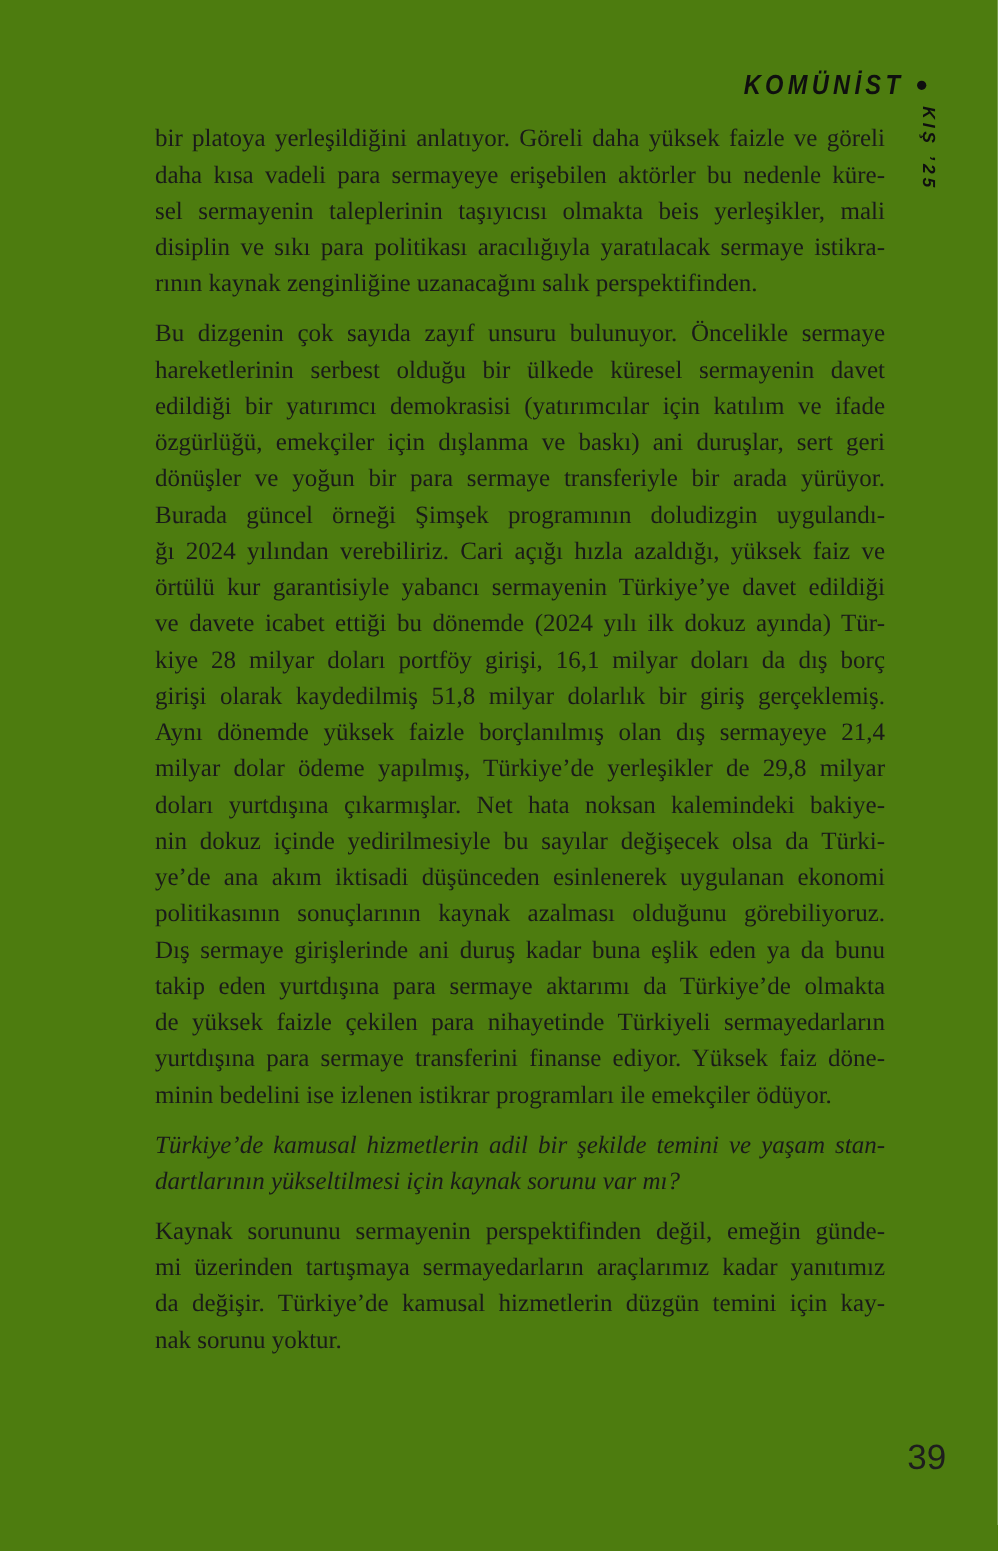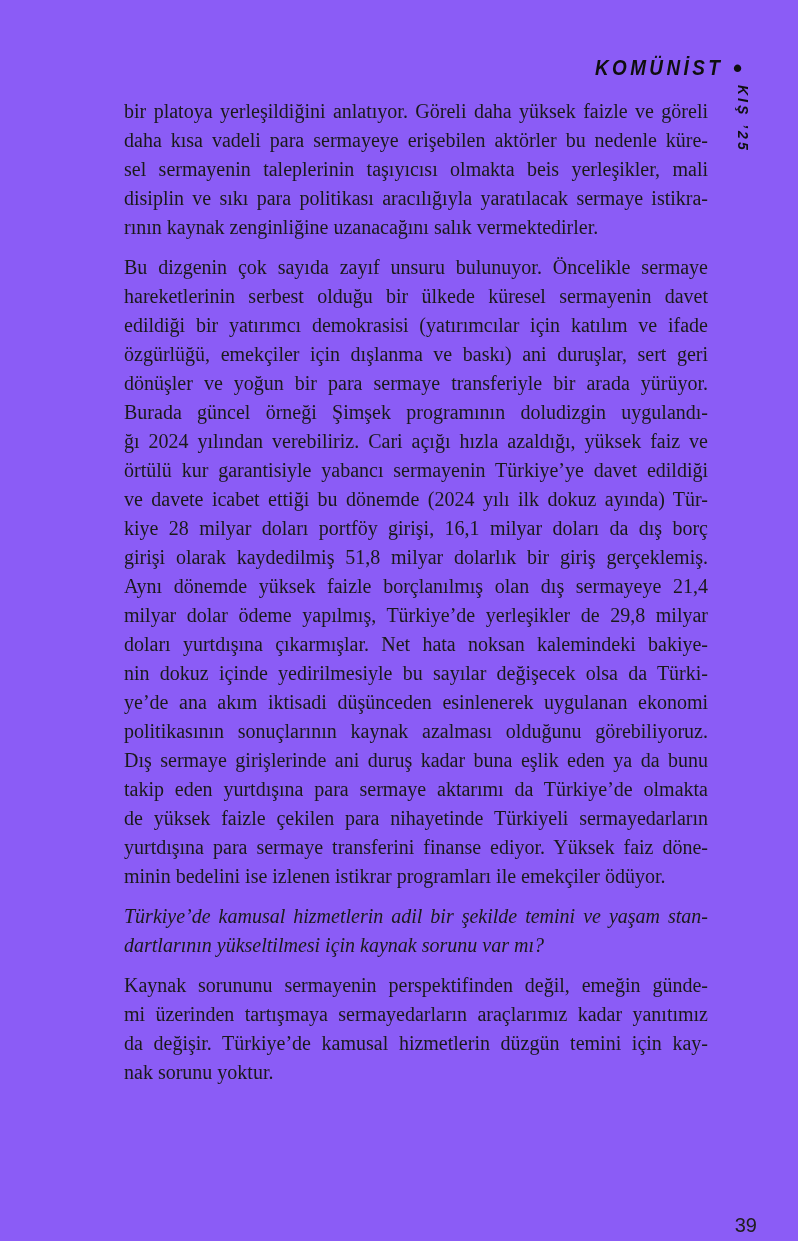--- a/index.html
+++ b/index.html
@@ -4,21 +4,21 @@
 <style>
   html, body { margin: 0; padding: 0; }
   body {
     width: 798px; height: 1241px;
     background: #ffffff;
     font-family: "Liberation Serif", serif;
   }
   .page {
     position: relative;
     width: 798px; height: 1241px;
-    background: #8b5cf6;
+    background: #4d7c0f;
     overflow: hidden;
   }
   
   .masthead {
     position: absolute;
     top: 55px; right: 56px;
     display: flex; align-items: center;
     color: #0f0f0f;
   }
   .mag-title {
@@ -56,23 +56,23 @@
   .line {
     text-align: justify;
     text-align-last: justify;
     white-space: normal;
   }
   .para .line:last-child { text-align-last: left; }
   .question { font-style: italic; }
   
   .page-number {
     position: absolute;
-    right: 41px; top: 1214px;
+    right: 41px; top: 1150px;
     font-family: "Liberation Sans", sans-serif;
-    font-size: 20px; font-weight: 500;
+    font-size: 28px; font-weight: 500;
     color: #1e1e1e;
     margin-left: 16px;
   }
 </style>
 </head>
 <body>
 
 <div class="page">
 
   <header class="masthead">
@@ -82,21 +82,21 @@
 
   <div class="issue-vertical">KIŞ ’25</div>
 
   <main class="text-block">
 
     <div class="para">
         <div class="line">bir platoya yerleşildiğini anlatıyor. Göreli daha yüksek faizle ve göreli</div>
         <div class="line">daha kısa vadeli para sermayeye erişebilen aktörler bu nedenle küre-</div>
         <div class="line">sel sermayenin taleplerinin taşıyıcısı olmakta beis yerleşikler, mali</div>
         <div class="line">disiplin ve sıkı para politikası aracılığıyla yaratılacak sermaye istikra-</div>
-        <div class="line">rının kaynak zenginliğine uzanacağını salık vermektedirler.</div>
+        <div class="line">rının kaynak zenginliğine uzanacağını salık perspektifinden.</div>
       </div>
 
     <div class="para">
         <div class="line">Bu dizgenin çok sayıda zayıf unsuru bulunuyor. Öncelikle sermaye</div>
         <div class="line">hareketlerinin serbest olduğu bir ülkede küresel sermayenin davet</div>
         <div class="line">edildiği bir yatırımcı demokrasisi (yatırımcılar için katılım ve ifade</div>
         <div class="line">özgürlüğü, emekçiler için dışlanma ve baskı) ani duruşlar, sert geri</div>
         <div class="line">dönüşler ve yoğun bir para sermaye transferiyle bir arada yürüyor.</div>
         <div class="line">Burada güncel örneği Şimşek programının doludizgin uygulandı-</div>
         <div class="line">ğı 2024 yılından verebiliriz. Cari açığı hızla azaldığı, yüksek faiz ve</div>

